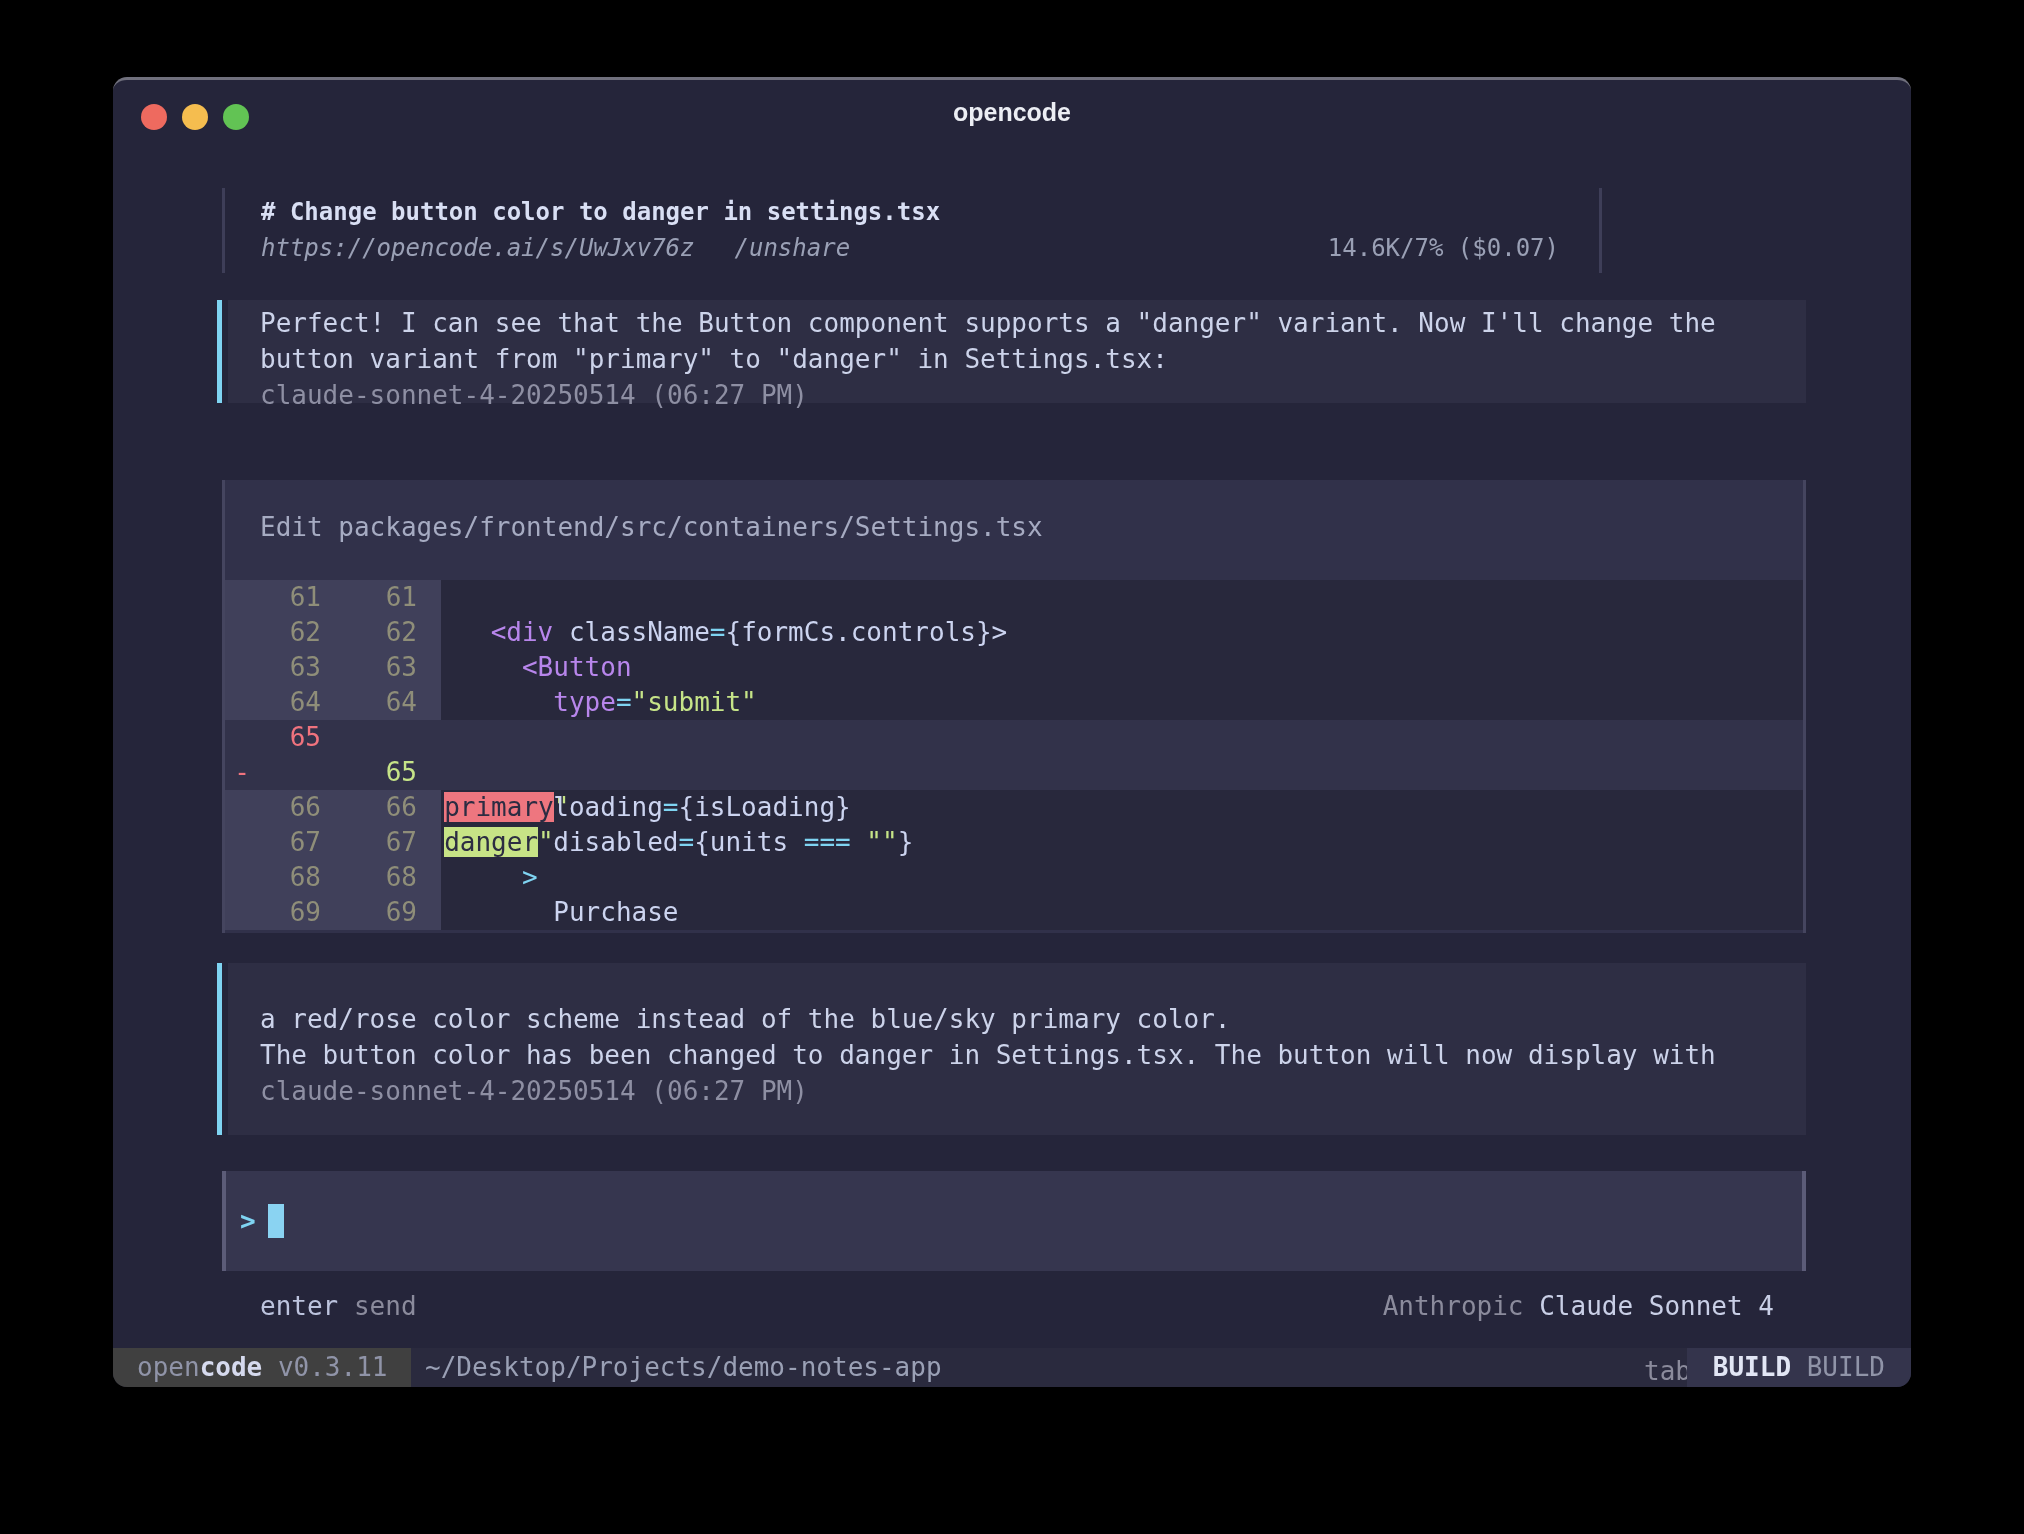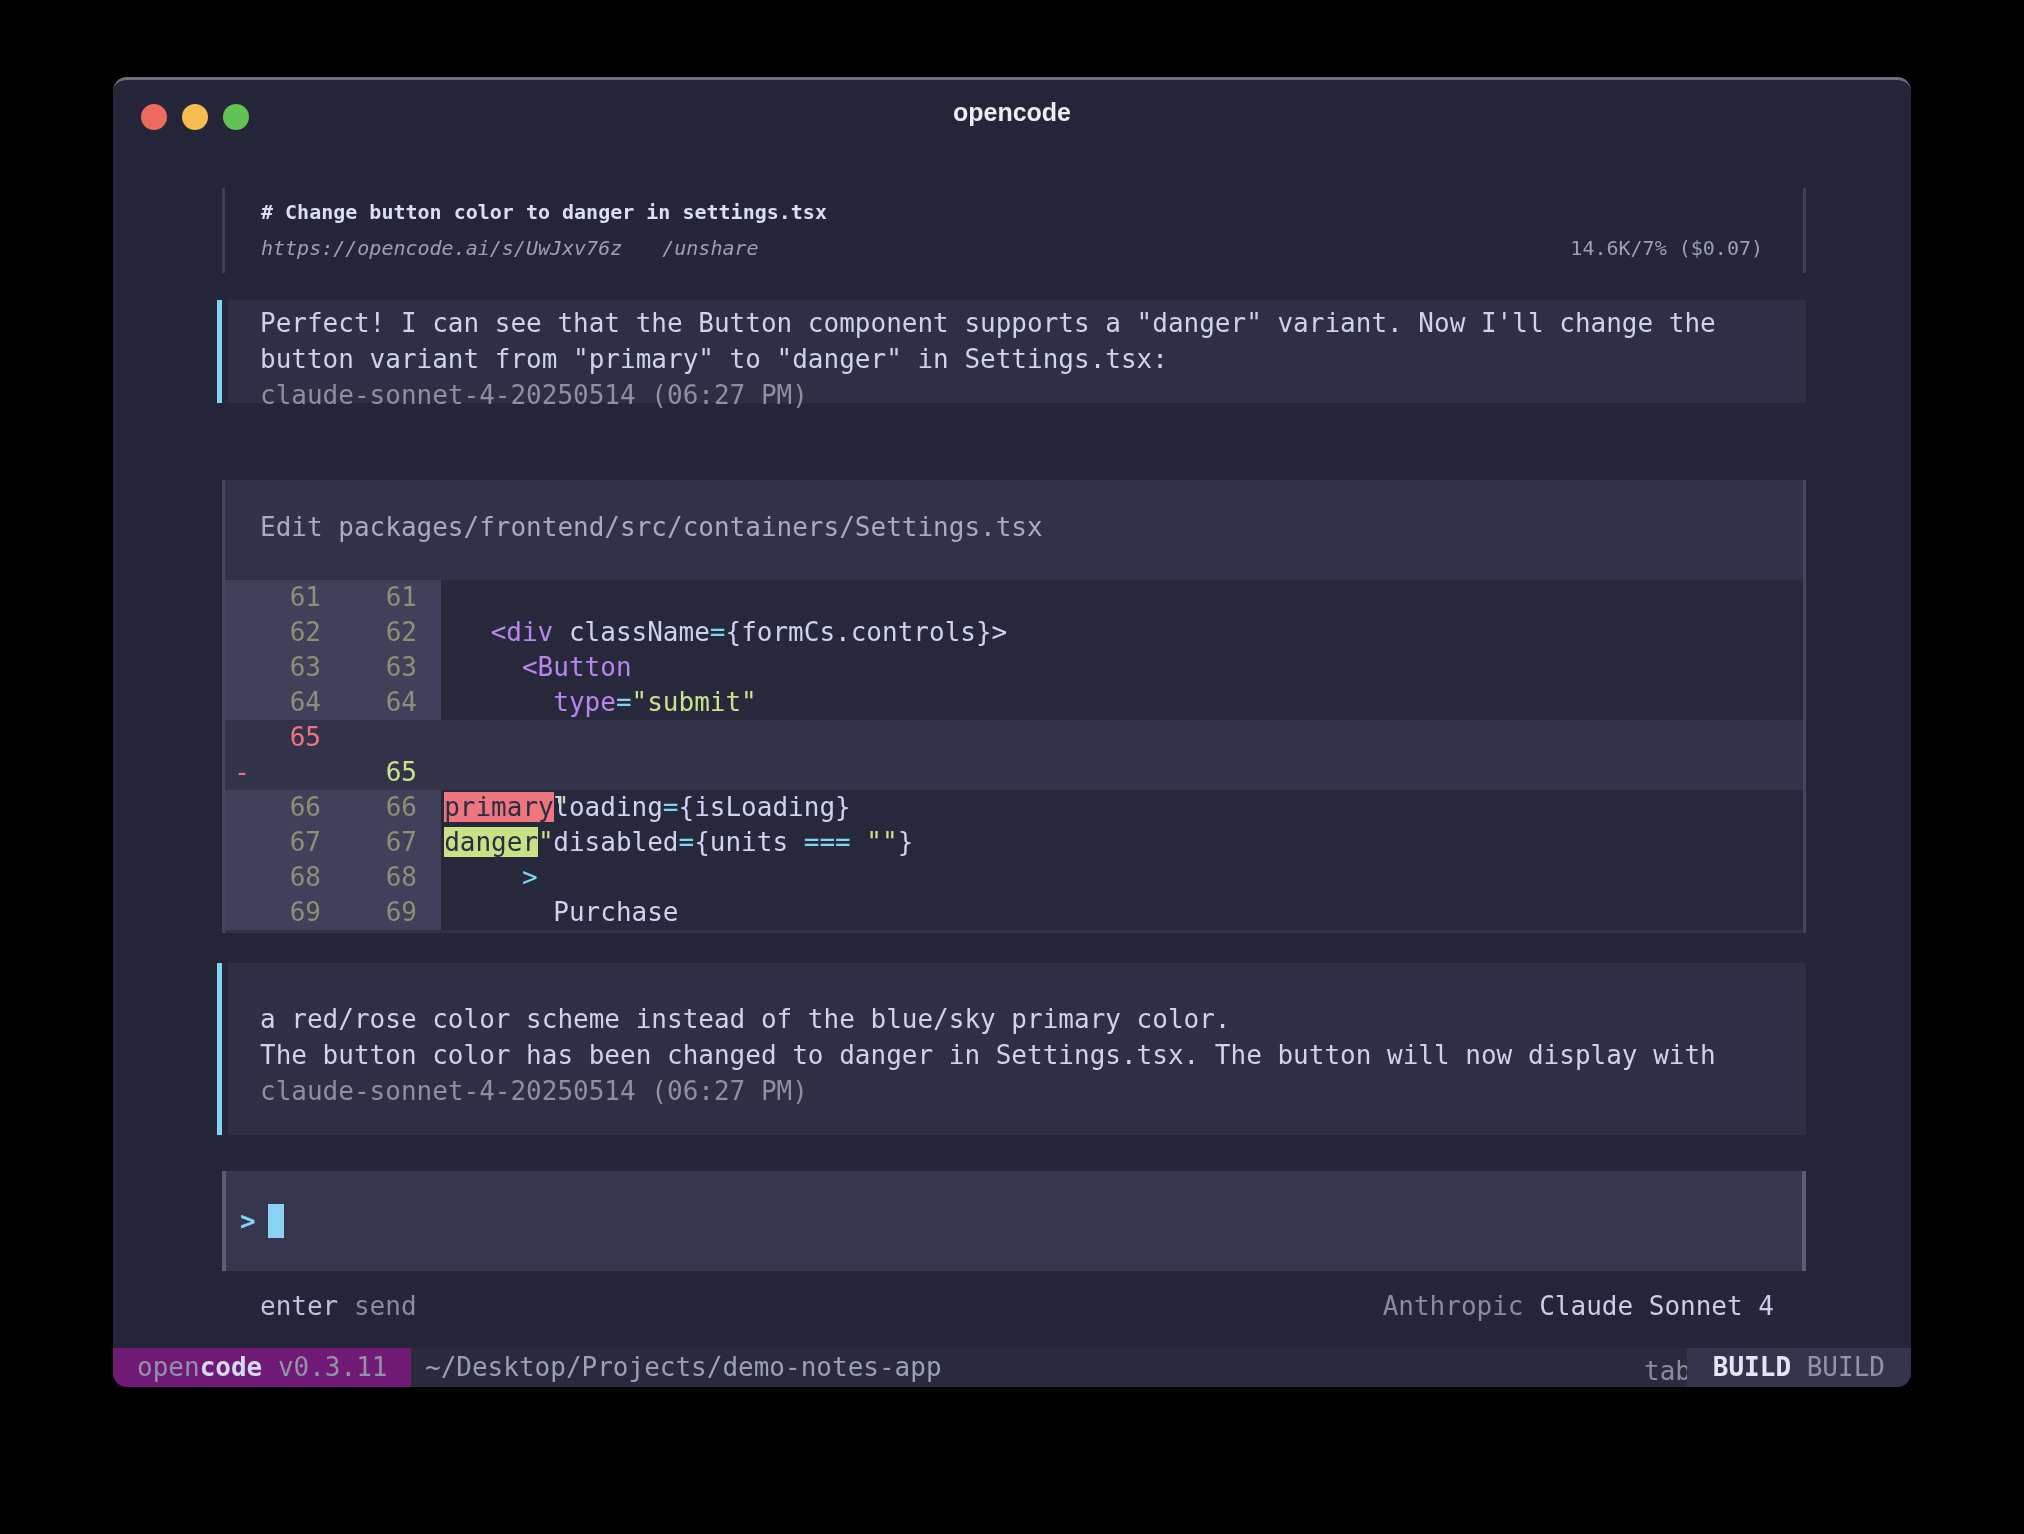--- a/index.html
+++ b/index.html
@@ -14,23 +14,23 @@
   .lights { position:absolute; left:28px; top:24px; display:flex; gap:15px; }
   .light { width:26px; height:26px; border-radius:50%; }
   .light.red    { background:#ee6a5f; }
   .light.yellow { background:#f5bd4f; }
   .light.green  { background:#62c354; }
   .win-title { position:absolute; left:0; top:0; width:100%; height:64px; line-height:64px;
                text-align:center; color:#eceef4; font-weight:bold; font-size:25px;
                font-family:"Liberation Sans","DejaVu Sans",sans-serif; }
 
   
-  .hdr { position:absolute; left:109px; top:108px; width:1584px; height:85px;
+  .hdr { position:absolute; left:109px; top:108px; width:1380px; height:85px;
          border-left:3px solid #3e3e58; border-right:3px solid #3e3e58;
-         padding:6px 40px 0 36px; font-size:20px; line-height:36px; }
+         padding:6px 40px 0 36px; font-size:24px; line-height:36px; }
   .hdr-title { color:#d9dff4; font-weight:bold; }
   .hdr-sub { color:#9aa0b5; display:flex; gap:40px;font-style:italic; }
   .hdr-usage { position:absolute; right:40px; top:42px; color:#9aa0b5; }
 
   
   .msg { position:absolute; left:115px; width:1578px; background:#2e2e44;
          font-size:26px; line-height:36px; padding-left:32px; }
   .msg::before { content:""; position:absolute; left:-11px; top:0; width:5px; height:100%;
                  background:#7fd4f2; }
   .msg1 { top:220px; height:103px; padding-top:5px; }
@@ -71,21 +71,21 @@
 
   .hints { position:absolute; left:147px; top:1208px; width:1530px; font-size:26px; line-height:36px; }
   .hint-key { color:#bcc3dd; }
   .hint-dim { color:#8b8b9c; }
   .hint-model { position:absolute; right:16px; top:0; }
   .model-name { color:#c9cfe6; }
 
   
   .statusbar { position:absolute; left:0; top:1268px; width:1798px; height:39px;
                background:#2a2a3e; border-radius:0 0 14px 14px; font-size:26px; line-height:39px; }
-  .sb-app { position:absolute; left:0; top:0; height:39px; padding:0 24px; background:#701a75;
+  .sb-app { position:absolute; left:0; top:0; height:39px; padding:0 24px; background:#404040;
             border-radius:0 0 0 14px; color:#9094a8; white-space:pre; }
   .sb-app b { color:#d6daee; }
   .sb-cwd { position:absolute; left:312px; top:0; color:#9aa0b5; white-space:pre; }
   .sb-tab { position:absolute; right:220px; top:4px; color:#8b8b9c;margin-left:17px; }
   .sb-mode { position:absolute; right:0; top:0; height:39px; padding:0 26px; background:#34344c;
              border-radius:0 0 14px 0; color:#9094a8; white-space:pre; }
   .sb-mode b { color:#e2e6f5; }
 </style>
 </head>
 <body>

